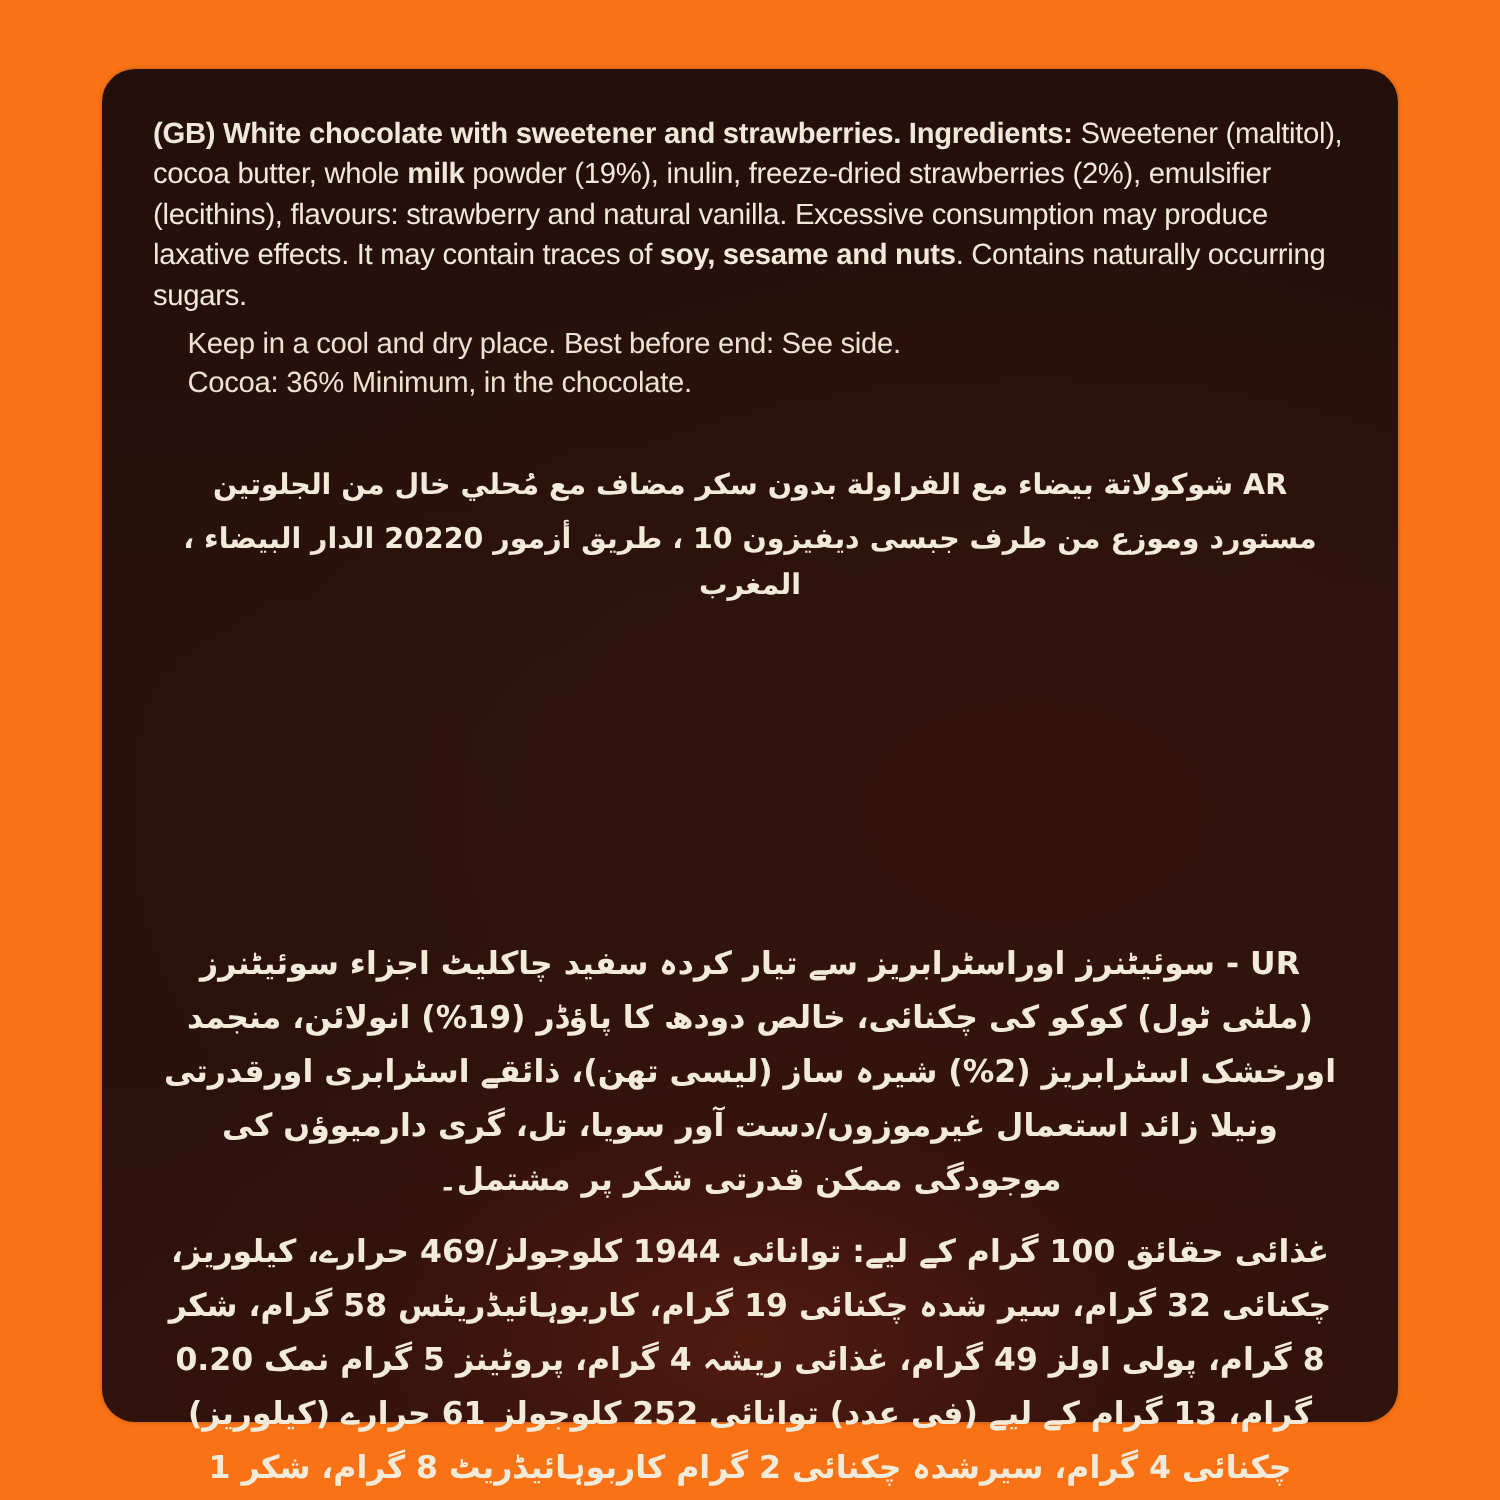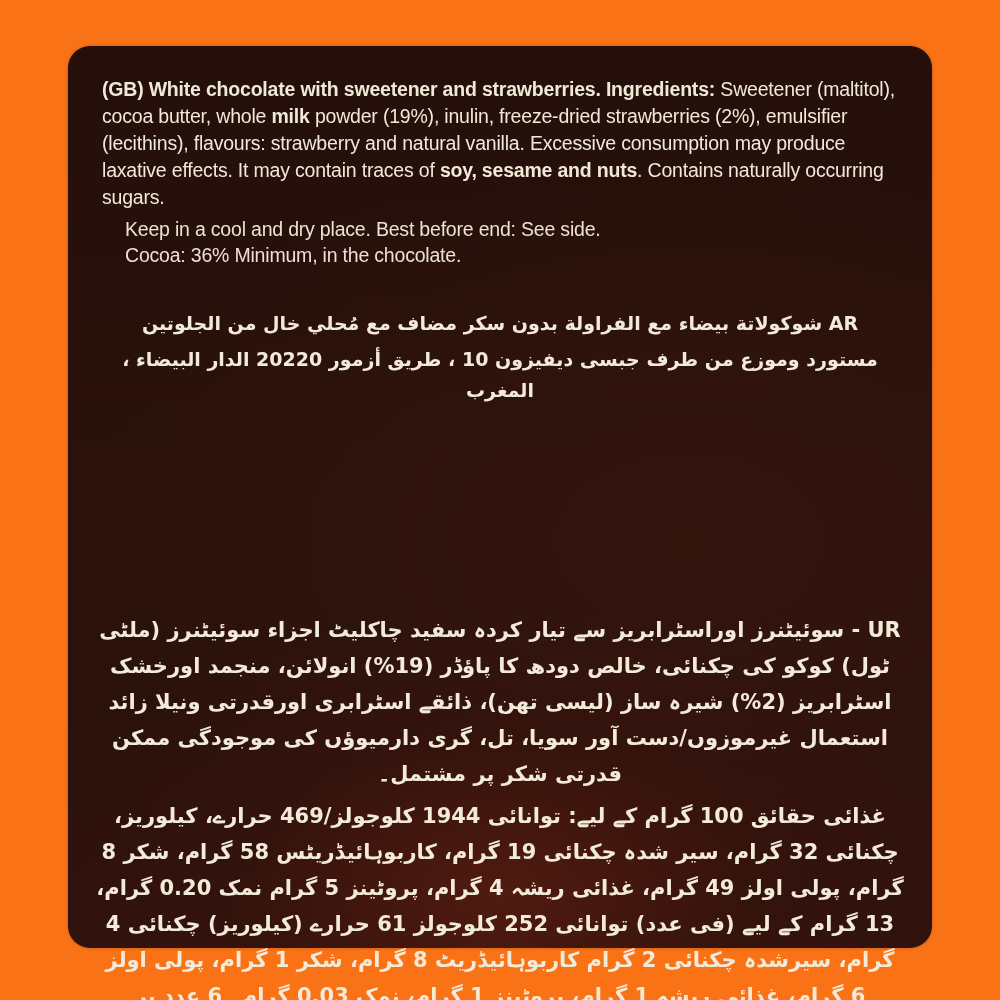--- a/index.html
+++ b/index.html
@@ -77,21 +77,21 @@
     right: 28px;
     top: 566px;
     direction: rtl;
     text-align: center;
     font-family: "DejaVu Sans", sans-serif;
     font-weight: 700;
     font-size: 21px;
     line-height: 36px;
     color: #f3ebd9;
   }
-  .ur-block p { margin: 0; }
+  .ur-block p { margin: 12px; }
   .ur-nutrition { margin-top: 6px !important; }
 </style>
 </head>
 <body>
 
 <div class="photo">
   <div class="label-panel">
 
     <div class="en-block">
       <span class="bold">(GB) White chocolate with sweetener and strawberries. Ingredients: </span><span>Sweetener (maltitol), cocoa butter, whole </span><span class="bold">milk</span><span> powder (19%), inulin, freeze-dried strawberries (2%), emulsifier (lecithins), flavours: strawberry and natural vanilla. Excessive consumption may produce laxative effects. It may contain traces of </span><span class="bold">soy, sesame and nuts</span><span>. Contains naturally occurring sugars.</span>

